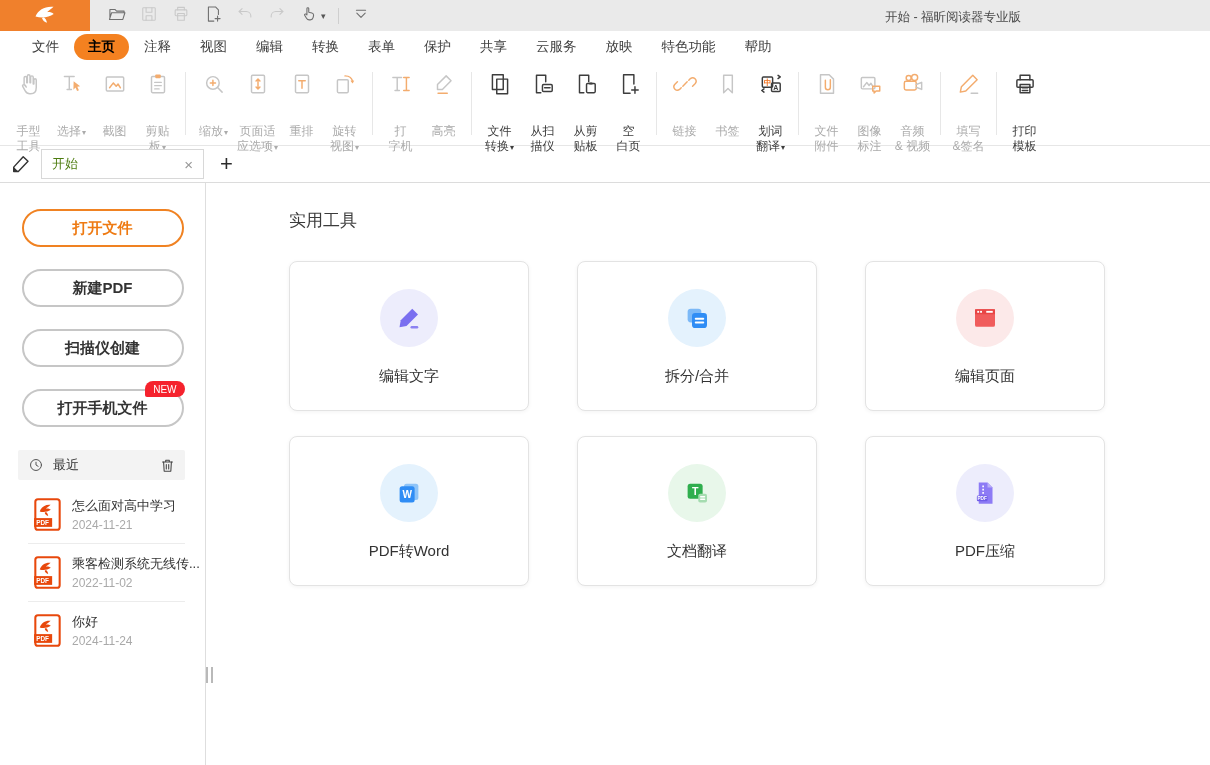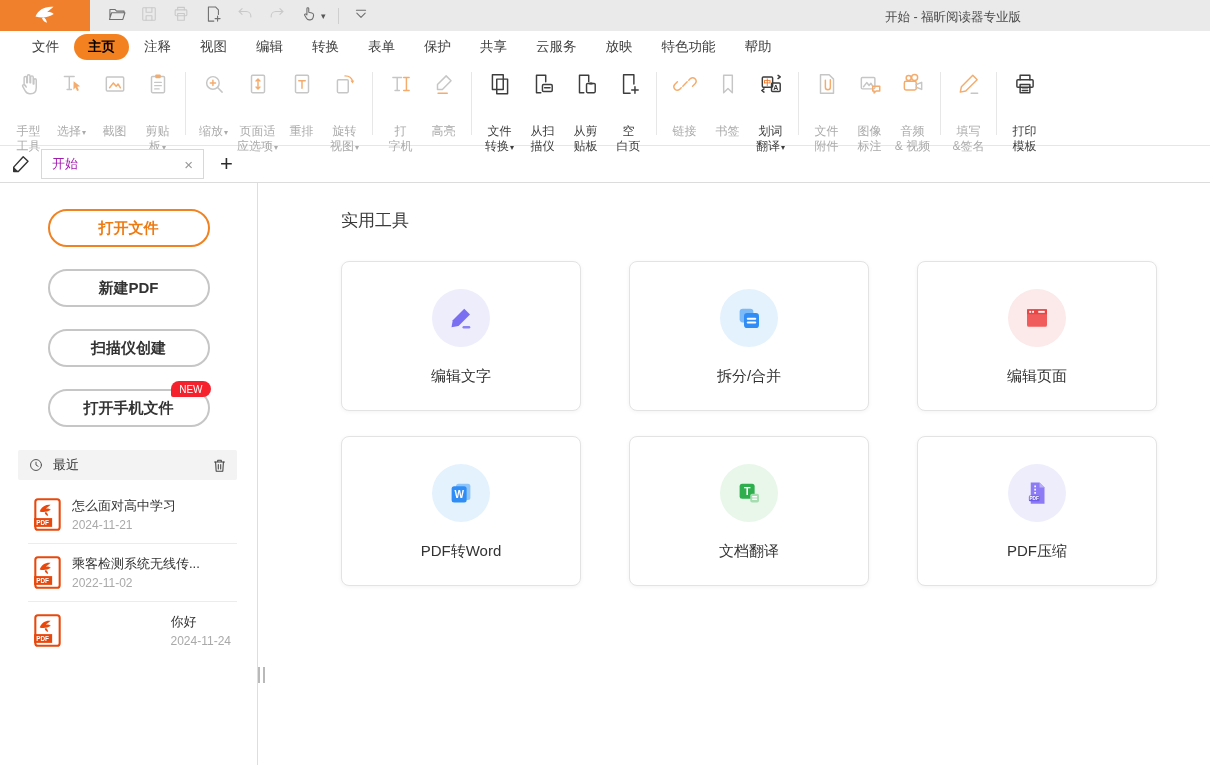--- a/index.html
+++ b/index.html
@@ -45,44 +45,44 @@
   .tb-item.enabled  { --ic:#3d3d3d; --accent:#f2711c; --lb:#3d3d3d; }
 
   
   .tabbar { height:37px; display:flex; align-items:center; border-bottom:1px solid #dcdcdc; padding-left:9px; background:#fff; }
   .annot-btn { width:24px; height:24px; color:#333; }
   .annot-btn svg { width:24px; height:24px; }
   .annot-btn svg .st { fill:none; stroke:#333; stroke-width:1.4; stroke-linejoin:round; }
   .annot-btn svg .fs { fill:#333; }
   .tab { width:163px; height:30px; margin-left:8px; border:1px solid #d8d8d8; background:#fff;
          display:flex; align-items:center; padding:0 10px; }
-  .tab-label { font-size:13px; color:#a21caf; }
+  .tab-label { font-size:13px; color:#4d7c0f; }
   .tab-close { margin-left:auto; font-size:15px; color:#979797; line-height:1; }
   .newtab { margin-left:16px; font-size:22px; color:#2b2b2b; line-height:1; font-weight:400; }
 
   
   .content { display:flex; height:582px; }
-  .sidebar { width:258px; border-right:1px solid #dedede; padding-top:26px; position:relative; background:#fff; }
+  .sidebar { width:206px; border-right:1px solid #dedede; padding-top:26px; position:relative; background:#fff; }
   .sb-btn { display:block; width:162px; height:38px; margin:0 auto 22px; background:#fff;
             border:2px solid #c6c6c6; border-radius:20px; font-size:15px; font-weight:bold; color:#333;
             font-family:inherit; position:relative; cursor:default; }
   .sb-btn.primary { border-color:#f08222; color:#ee7a12; }
   .sb-badge { position:absolute; top:-10px; right:-3px; background:#f5222d; color:#fff;
               font-size:10px; font-weight:normal; padding:2.5px 8px; border-radius:8px 8px 8px 2px; }
   .recent-header { margin:23px 20px 6px 18px; height:30px; background:#f3f3f3; border-radius:2px;
                    display:flex; align-items:center; padding:0 9px 0 10px; }
   .clock { width:16px; height:16px; color:#555; }
   .clock svg, .trash svg { width:16px; height:16px; display:block; }
   .clock svg *, .trash svg * { fill:none; stroke:currentColor; stroke-width:1.5; stroke-linecap:round; stroke-linejoin:round; }
   .recent-title { margin-left:9px; font-size:13px; color:#333; }
   .trash { margin-left:auto; width:17px; height:17px; color:#444; }
   .trash svg { width:17px; height:17px; }
   .file-row { margin:0 20px 0 28px; padding:11px 6px; display:flex; align-items:center; gap:11px;
               border-bottom:1px solid #ececec; cursor:default; }
-  .file-row:last-child { border-bottom:none;justify-content:space-between; }
+  .file-row:last-child { border-bottom:none; }
   .pdf-ic { width:27px; height:33px; flex:0 0 auto; }
   .pdf-ic svg { width:27px; height:33px; display:block; }
   .f-name { font-size:13px; color:#333; margin-bottom:3px; max-width:160px; overflow:hidden;
             text-overflow:ellipsis; white-space:nowrap; }
   .f-date { font-size:12px; color:#a9a9a9; }
   .splitter { position:absolute; right:-9px; top:484px; display:flex; z-index:3; }
   .splitter i { display:block; width:2px; height:16px; background:#b9b9b9; margin:0 1.5px; }
 
   .main { flex:1; padding:28px 0 0 83px; background:#fff; }
   .section-title { font-size:17px; color:#3b3b3b; line-height:20px; }

